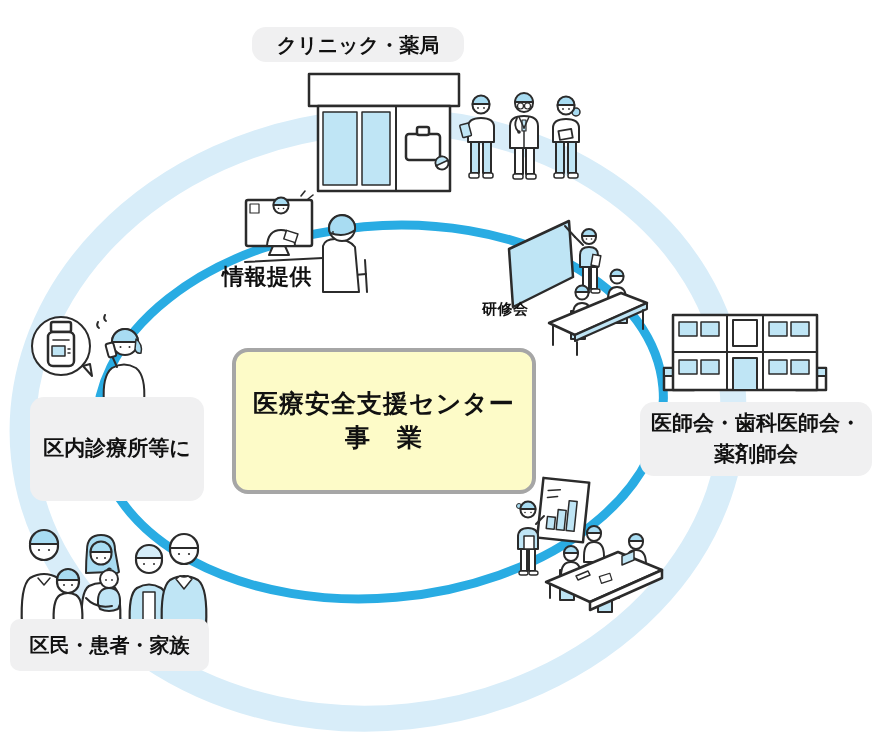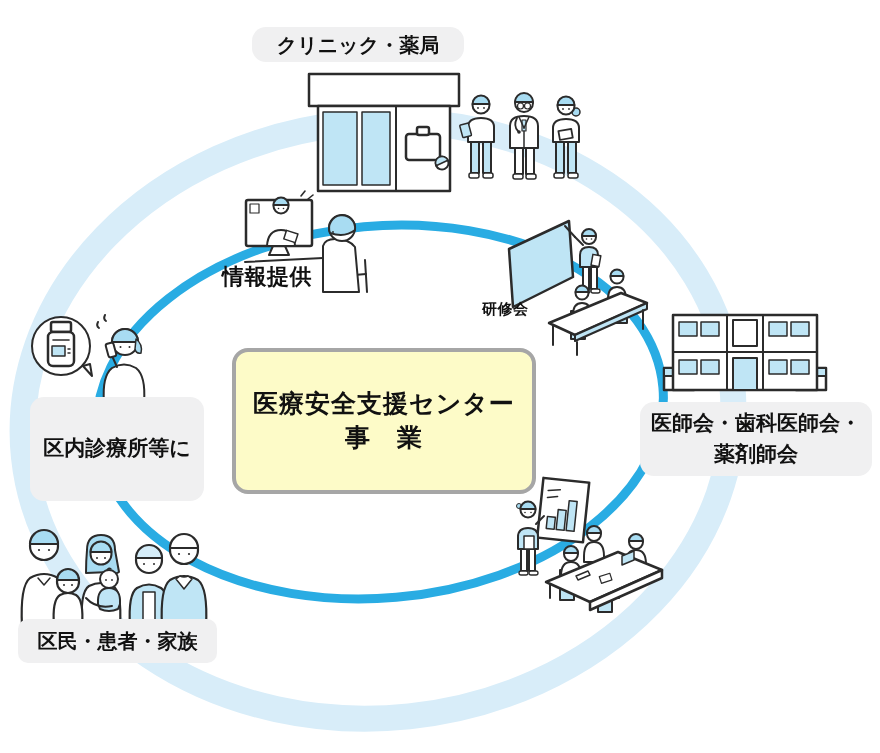--- a/index.html
+++ b/index.html
@@ -250,21 +250,21 @@
       <circle cx="146" cy="52" r="1" fill="#2B2B2B"></circle>
 
     <path d="M154,114 q-2,-38 8,-46 q14,-8 28,0 q10,8 8,46 z" fill="#BFE5F5" stroke="#2B2B2B" stroke-width="2.2"></path>
     <path d="M168,67 l8,10 l8,-10 l-4,-3 q-4,2 -8,0 z" fill="#fff" stroke="#2B2B2B" stroke-width="1.5"></path>
     <circle cx="176" cy="38" r="14" fill="#fff" stroke="#2B2B2B" stroke-width="2.2"></circle>
     <path d="M162,36 a14,14 0 0 1 28,0 z" fill="#fff" stroke="#2B2B2B" stroke-width="2.2"></path>
     <circle cx="171" cy="42" r="1.1" fill="#2B2B2B"></circle>
       <circle cx="181" cy="42" r="1.1" fill="#2B2B2B"></circle>
   </svg>
 
-  <div class="abs pill" style="left:18px;top:619px;width:199px;height:44px;font-size:20px;border-radius:10px;">
+  <div class="abs pill" style="left:10px;top:619px;width:199px;height:52px;font-size:20px;border-radius:10px;">
     <span>区民・患者・家族</span>
   </div>
 
   <svg class="abs illus" style="left:510px;top:478px;" width="158" height="142" viewBox="0 0 158 142" stroke-linecap="round" stroke-linejoin="round">
     <g transform="rotate(6 52 34)">
       <rect x="30" y="2" width="46" height="60" fill="#fff" stroke="#2B2B2B" stroke-width="2.5"></rect>
       <line x1="36" y1="14" x2="48" y2="12" stroke="#2B2B2B" stroke-width="1.5"></line>
       <line x1="36" y1="21" x2="46" y2="19" stroke="#2B2B2B" stroke-width="1.5"></line>
       <rect x="38" y="40" width="8" height="12" fill="#BFE5F5" stroke="#2B2B2B" stroke-width="1.5"></rect>
       <rect x="48" y="32" width="8" height="20" fill="#BFE5F5" stroke="#2B2B2B" stroke-width="1.5"></rect>

